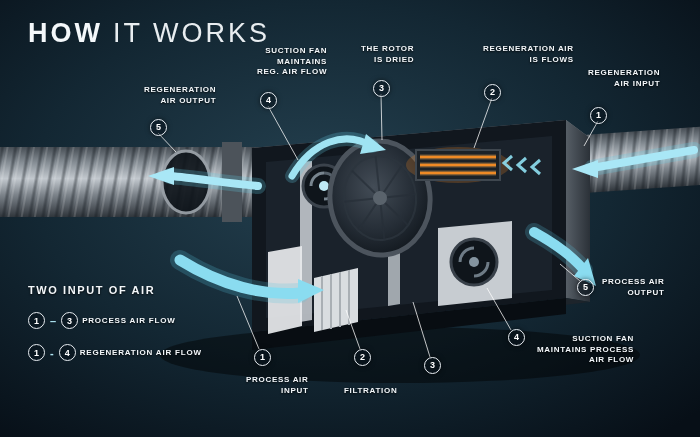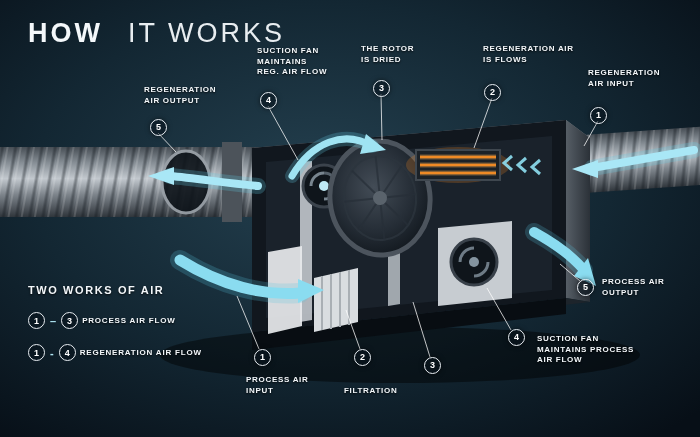--- a/index.html
+++ b/index.html
@@ -6,41 +6,41 @@
   .stage{
     position:relative;width:700px;height:437px;overflow:hidden;
     font-family:"Liberation Sans","DejaVu Sans",sans-serif;
     background:#0b1620;
   }
   .stage svg{position:absolute;left:0;top:0;}
   .page-title{
     position:absolute;left:28px;top:18px;margin:0;z-index:5;
     color:#f4f8fb;font-size:27px;letter-spacing:3px;font-weight:400;
   }
-  .page-title .w1{font-weight:bold;}
-  .page-title .w2{font-weight:400;opacity:.95;margin-left:25px;}
+  .page-title .w1{font-weight:bold;margin-right:10px;}
+  .page-title .w2{font-weight:400;opacity:.95;}
   .overlay-cn{
     position:absolute;left:176px;top:196px;z-index:6;
     font-size:40px;font-weight:bold;letter-spacing:3px;color:#ffe01a;
     font-family:"DejaVu Sans",sans-serif;
     text-shadow:0 0 1px rgba(255,255,255,.65),0 2px 4px rgba(0,0,0,.6);
     white-space:nowrap;
   }
   .badge{
     position:absolute;z-index:5;width:17px;height:17px;box-sizing:border-box;
     border:1.5px solid #e9eef3;border-radius:50%;
     background:rgba(8,18,28,.55);color:#fff;
     font-size:9px;font-weight:bold;line-height:1;
     display:flex;align-items:center;justify-content:center;
     box-shadow:0 0 5px rgba(0,0,0,.55);
   }
   .clabel{
     position:absolute;z-index:5;color:#f3f7fa;
     font-size:8px;font-weight:bold;letter-spacing:.7px;line-height:10.5px;
-    white-space:pre-line;text-shadow:0 1px 2px rgba(0,0,0,.8);
+    white-space:pre-line;text-shadow:0 1px 2px rgba(0,0,0,.8);text-align:right;
   }
   .legend{position:absolute;left:28px;top:284px;z-index:5;}
   .legend-title{
     color:#f3f7fa;font-size:11px;font-weight:bold;letter-spacing:1.6px;
     margin-bottom:16px;text-shadow:0 1px 2px rgba(0,0,0,.8);
   }
   .legend-row{display:flex;align-items:center;margin-bottom:15px;}
   .badge-inline{
     width:17px;height:17px;box-sizing:border-box;border:1.5px solid #e9eef3;
     border-radius:50%;background:rgba(8,18,28,.55);color:#fff;
@@ -239,21 +239,21 @@
   <div class="clabel" style="left:602px;top:277px">PROCESS AIR
 OUTPUT</div>
   <div class="clabel" style="left:537px;top:334px">SUCTION FAN
 MAINTAINS PROCESS
 AIR FLOW</div>
   <div class="clabel" style="left:344px;top:386px">FILTRATION</div>
   <div class="clabel" style="left:246px;top:375px">PROCESS AIR
 INPUT</div>
 
   <div class="legend">
-    <div class="legend-title">TWO WORKS OF AIR</div>
+    <div class="legend-title">TWO INPUT OF AIR</div>
     <div class="legend-row">
       <span class="badge-inline">1</span>
       <span class="dash">–</span>
       <span class="badge-inline">3</span>
       <span class="legend-label">PROCESS AIR FLOW</span>
     </div>
     <div class="legend-row">
       <span class="badge-inline">1</span>
       <span class="dash">-</span>
       <span class="badge-inline">4</span>

